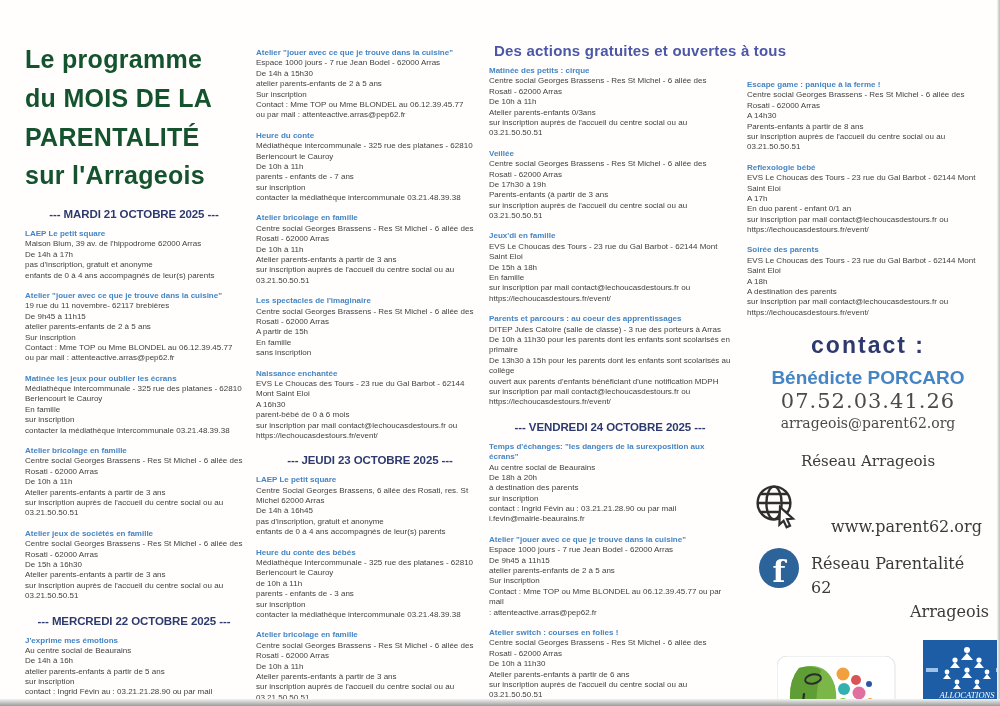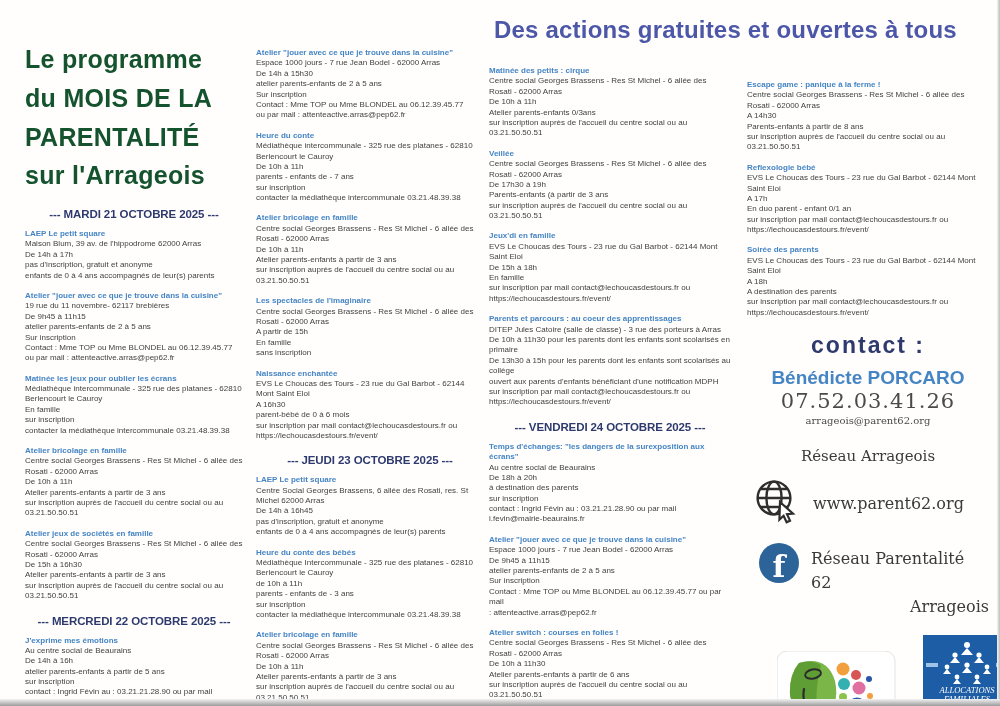--- a/index.html
+++ b/index.html
@@ -8,38 +8,38 @@
   .page { position:absolute; inset:0; background:#fffefd; }
 
   .main-title { color:#14532d; font-weight:bold; font-size:25px; line-height:1.55; letter-spacing:0.3px; }
 
   .col { position:absolute; }
   .col1 { left:25px;  top:40px; width:218px; }
   .col2 { left:256px; top:48px; width:228px; }
   .col3 { left:489px; top:66px; width:242px; }
   .col4 { left:747px; top:80px; width:242px; }
 
-  .banner { position:absolute; left:494px; top:16px; width:492px;
-            font-size:24px; font-weight:bold; color:#4c57a7; letter-spacing:0.2px; white-space:nowrap; }
+  .banner { position:absolute; left:494px; top:42px; width:492px;
+            font-size:15px; font-weight:bold; color:#4c57a7; letter-spacing:0.2px; white-space:nowrap; }
 
   .date-header { font-weight:bold; color:#2e3a6e; font-size:11.5px; text-align:center;
                  margin:13px 0 9px; letter-spacing:-0.1px; white-space:nowrap; }
   .event { margin-bottom:10px; }
   .event-title { color:#4585c4; font-weight:bold; font-size:8px; line-height:1.3; }
   .event-line  { color:#3f3f3f; font-size:8px; line-height:1.3; }
 
   .contact-box { margin-top:14px; }
   .contact-label { font-size:23px; font-weight:bold; color:#2e3a6e; text-align:center; letter-spacing:2px; }
   .contact-name  { font-size:19px; font-weight:bold; color:#4585c4; text-align:center; margin-top:8px; }
   .contact-phone { font-family:"DejaVu Serif", serif; font-size:21px; color:#4a4a4a; text-align:center; letter-spacing:1px; }
-  .contact-email { font-family:"DejaVu Serif", serif; font-size:10px; color:#4a4a4a; text-align:center; margin-top:2px; }
+  .contact-email { font-family:"DejaVu Serif", serif; font-size:14px; color:#4a4a4a; text-align:center; margin-top:2px; }
 
   .follow { font-family:"DejaVu Serif", serif; font-size:15px; color:#3a3a3a; text-align:center; margin-top:20px; line-height:1.4; }
 
-  .site-row { display:flex; align-items:center; gap:10px; margin-top:8px; margin-left:4px; }
+  .site-row { display:flex; align-items:flex-end; gap:28px; margin-top:8px; margin-left:4px; }
   .site-text { font-family:"DejaVu Serif", serif; font-size:16px; color:#3a3a3a; }
 
   .fb-row { display:flex; align-items:flex-start; gap:12px; margin-top:12px; margin-left:12px; }
   .fb-circle { width:40px; height:40px; border-radius:50%; background:#2c6399; color:#fff; flex:0 0 auto;
                display:flex; align-items:center; justify-content:center;
                font-family:"DejaVu Serif", serif; font-weight:bold; font-size:30px; padding-top:6px; }
   .fb-text { font-family:"DejaVu Serif", serif; font-size:16px; color:#3a3a3a; line-height:1.5; padding-top:4px; }
   .fb-text .l2 { text-align:right; }
 
   .logos-row { display:flex; align-items:flex-end; gap:26px; margin-top:16px; margin-left:30px; }

